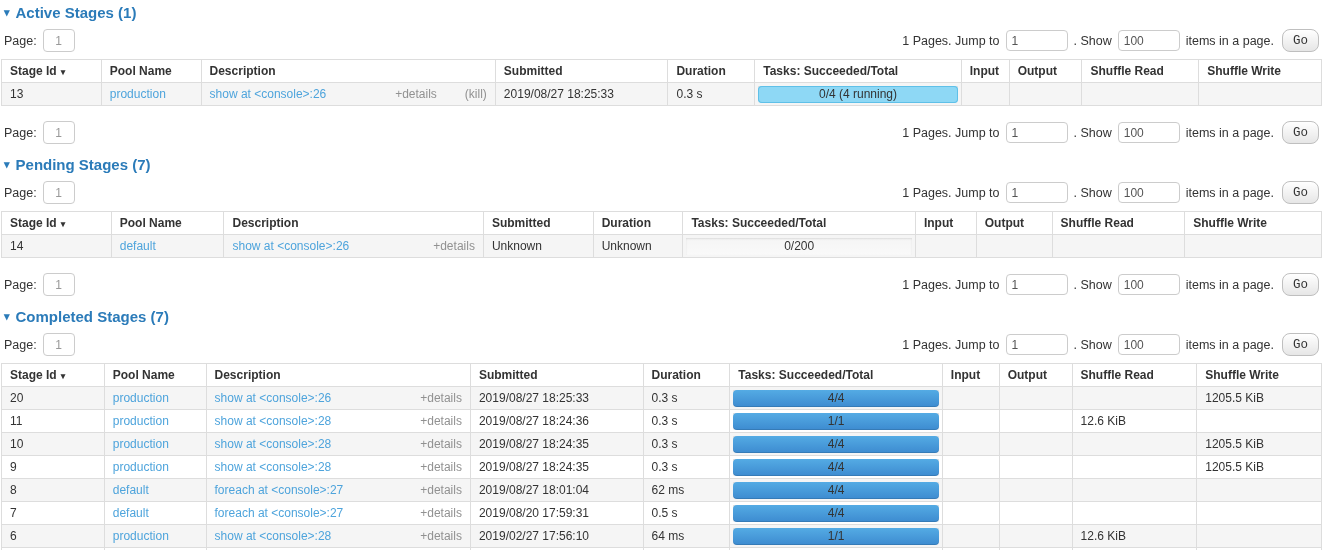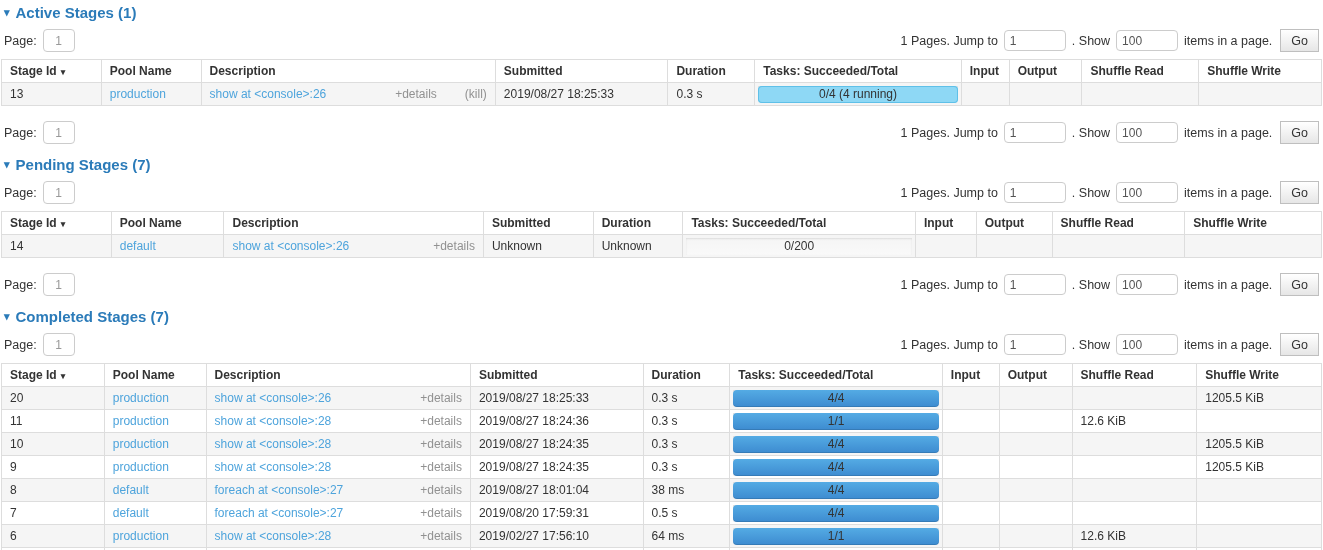--- a/index.html
+++ b/index.html
@@ -28,23 +28,23 @@
   input.pg{
     width:26px;height:19px;border:1px solid #ccc;border-radius:4px;
     text-align:center;color:#999;font-size:12px;
   }
   input.jump{
     width:50px;height:19px;border:1px solid #ccc;border-radius:4px;
     padding:0 5px;color:#555;font-size:12px;
   }
   button.go{
     height:23px;padding:0 10px;margin-left:2px;
-    border:1px solid #bfbfbf;border-radius:0;
+    border:1px solid #bfbfbf;border-radius:8px;
     background:linear-gradient(#ffffff,#e6e6e6);
-    font-size:12.5px;color:#333;cursor:pointer;font-family:Liberation Sans, sans-serif;
+    font-size:12.5px;color:#333;cursor:pointer;font-family:Liberation Mono, monospace;
   }
   table{
     width:100%;border-collapse:collapse;table-layout:fixed;font-size:12px;
     background:#fff;
   }
   th,td{
     border:1px solid #ddd;text-align:left;
     padding:4px 8px;overflow:hidden;white-space:nowrap;
     height:14px;
   }
@@ -347,21 +347,21 @@
             <td><span></span></td>
             <td><span></span></td>
             <td><span></span></td>
             <td><span>1205.5 KiB</span></td>
           </tr>
           <tr>
             <td><span>8</span></td>
             <td><a class="lnk">default</a></td>
             <td class="desc-cell"><span class="desc-extra"><span class="muted">+details</span></span><a class="lnk">foreach at &lt;console&gt;:27</a></td>
             <td><span>2019/08/27 18:01:04</span></td>
-            <td><span>38 ms</span></td>
+            <td><span>62 ms</span></td>
             <td class="tasks-cell">
               <div class="progress done">
                 <div class="bar"></div>
                 <span class="plabel">4/4</span>
               </div>
             </td>
             <td><span></span></td>
             <td><span></span></td>
             <td><span></span></td>
             <td><span></span></td>

